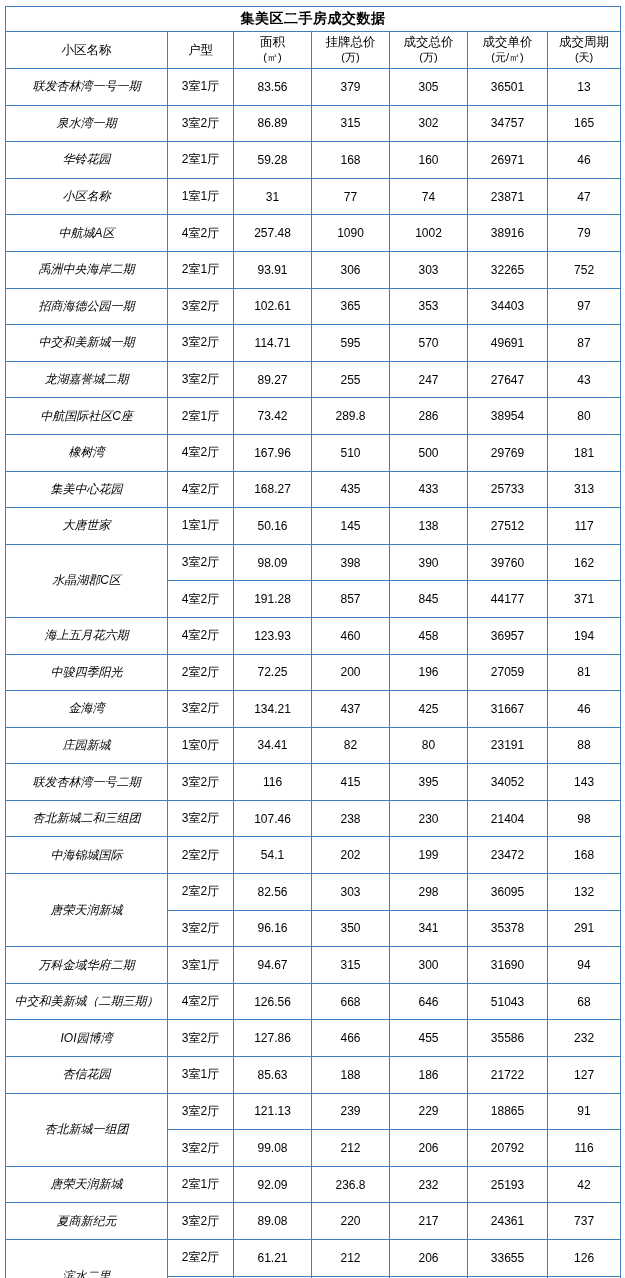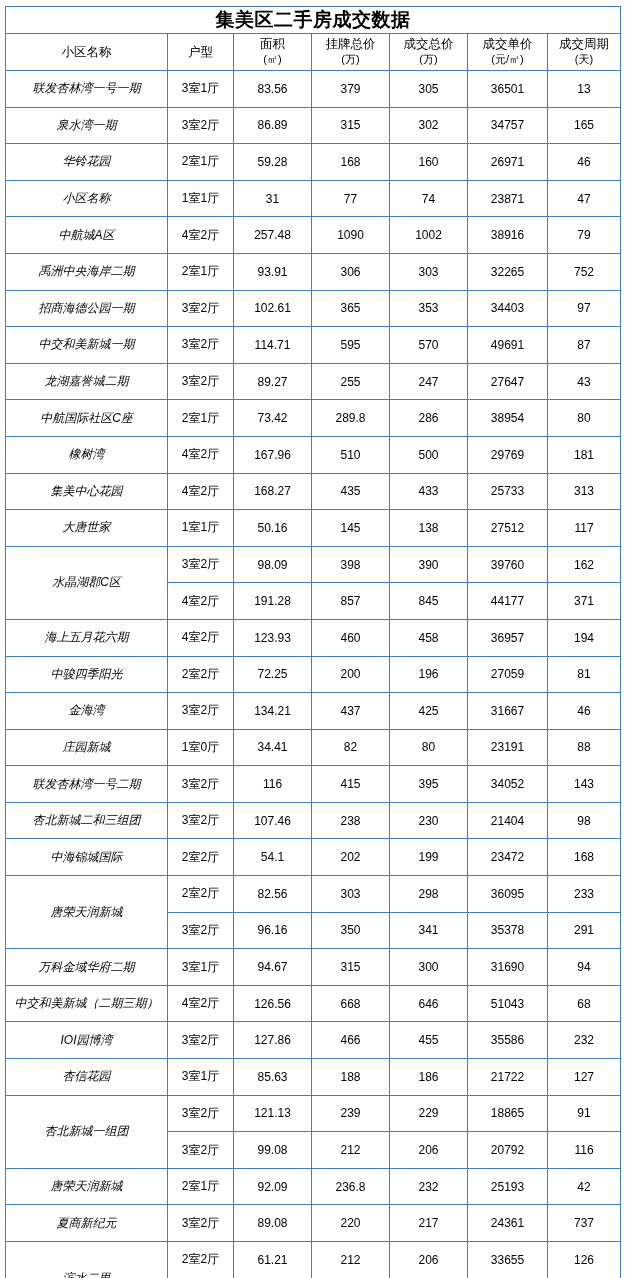--- a/index.html
+++ b/index.html
@@ -25,21 +25,21 @@
   }
   table.data td, table.data th {
     border: 1px solid #3f7fbf;
     text-align: center;
     vertical-align: middle;
     font-weight: normal;
     padding: 0;
   }
   tr.title-row td {
     height: 24px;
-    font-size: 19px;
+    font-size: 14px;
     font-weight: bold;
     letter-spacing: 0.5px;
   }
   tr.header-row td {
     height: 36px;
     font-size: 12.5px;
     line-height: 15px;
   }
   tr.header-row td .sub {
     display: block;
@@ -285,21 +285,21 @@
           <td>23472</td>
           <td>168</td>
         </tr>
         <tr class="data-row">
           <td class="name-cell" rowspan="2">唐荣天润新城</td>
           <td>2室2厅</td>
           <td>82.56</td>
           <td>303</td>
           <td>298</td>
           <td>36095</td>
-          <td>233</td>
+          <td>132</td>
         </tr>
         <tr class="data-row">
           <td>3室2厅</td>
           <td>96.16</td>
           <td>350</td>
           <td>341</td>
           <td>35378</td>
           <td>291</td>
         </tr>
         <tr class="data-row">

